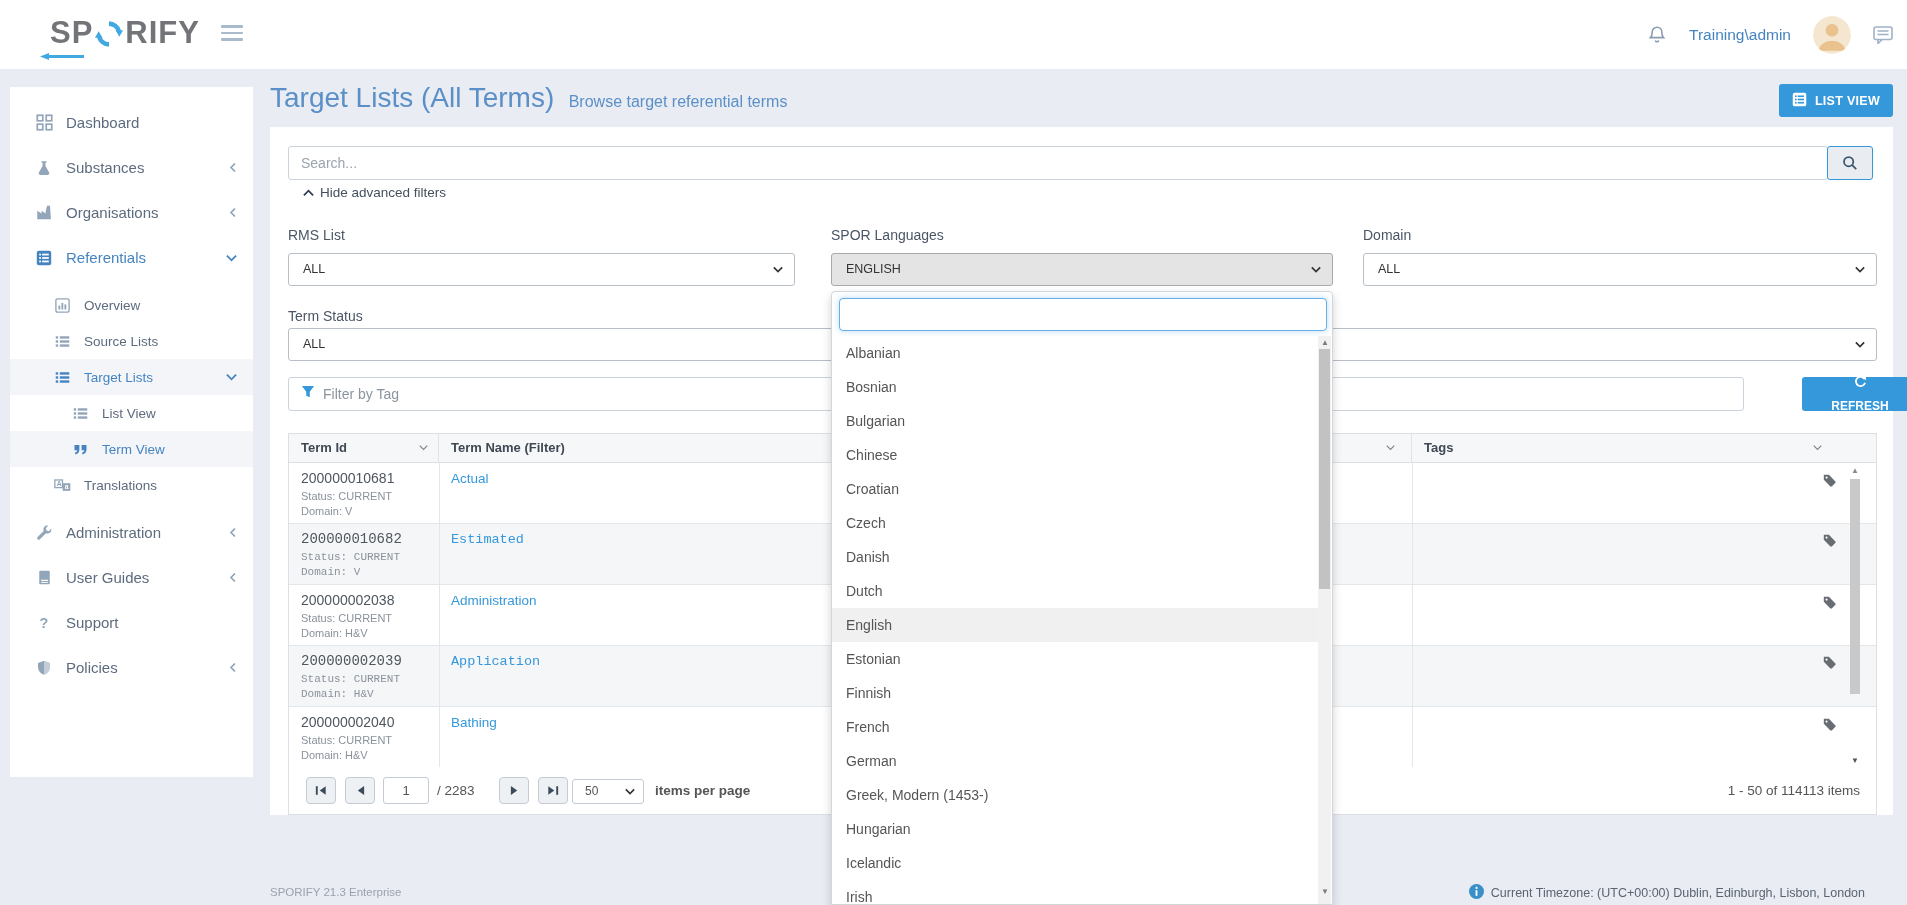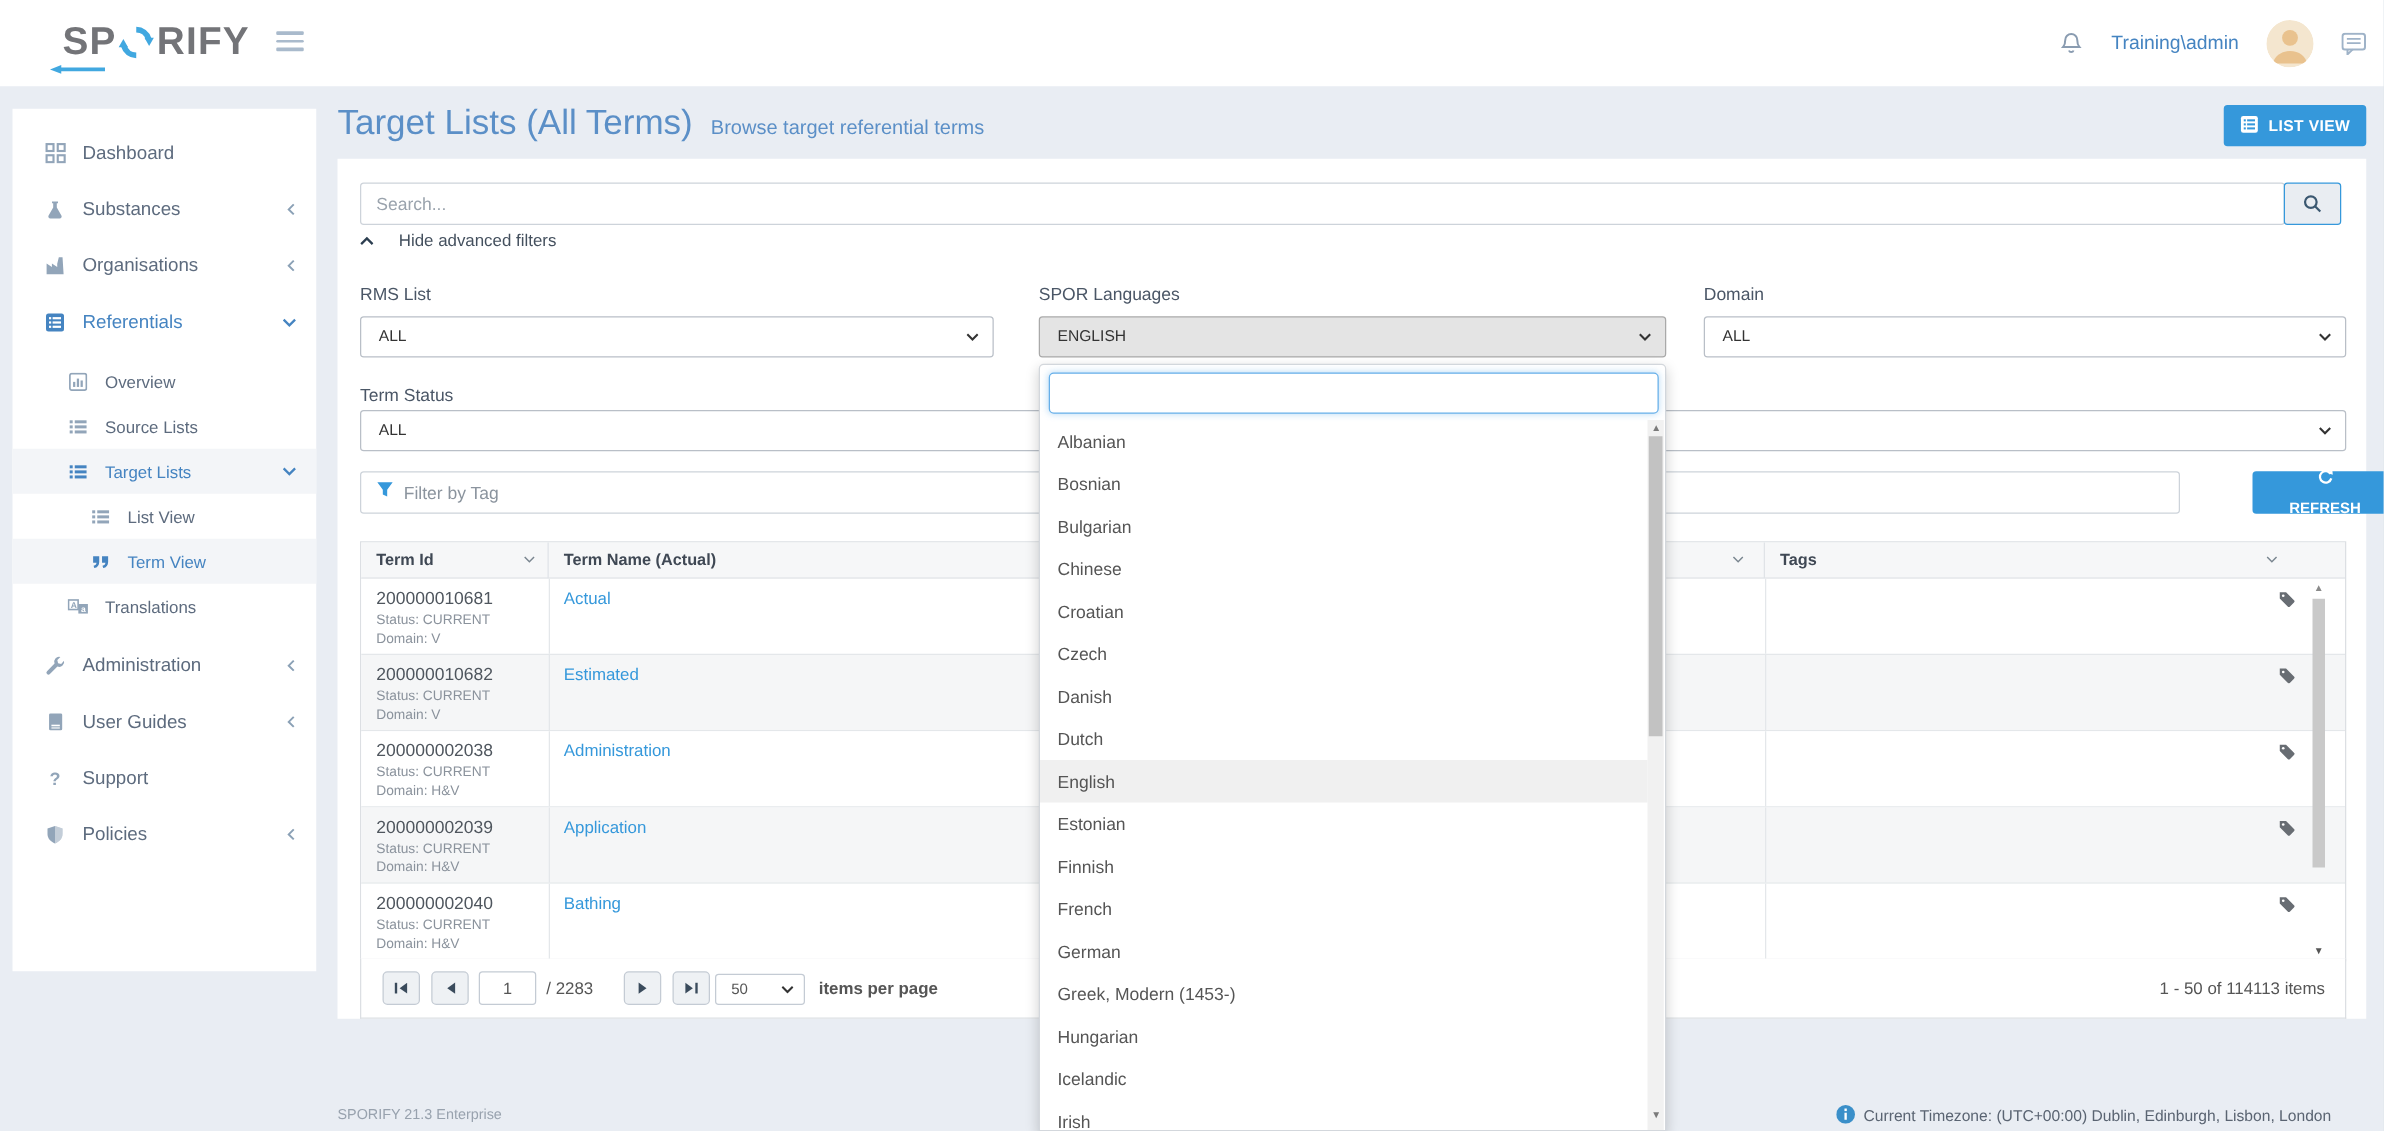--- a/index.html
+++ b/index.html
@@ -44,42 +44,42 @@
               font-family:"Liberation Sans",sans-serif; cursor:pointer; display:flex; align-items:center; justify-content:center; gap:8px; }
   .listview-btn { position:absolute; right:0; top:2px; width:114px; height:33px; font-size:12.5px; letter-spacing:.3px; }
 
   
   .card { position:absolute; left:270px; top:127px; width:1623px; height:688px; background:#ffffff; }
   .search-input { position:absolute; left:18px; top:19px; width:1540px; height:34px; border:1px solid #cdd3da; border-radius:3px;
                   padding:0 12px; font-size:14px; color:#444; font-family:"Liberation Sans",sans-serif; outline:none; }
   .search-input::placeholder { color:#9aa3ad; }
   .search-btn { position:absolute; left:1557px; top:19px; width:46px; height:34px; background:#e9edf2; border:1px solid #3598db;
                 border-radius:3px; cursor:pointer; display:flex; align-items:center; justify-content:center; color:#3b5871; }
-  .hide-filters { position:absolute; left:18px; top:58px; display:flex; align-items:center; gap:20px; cursor:pointer;
+  .hide-filters { position:absolute; left:33px; top:58px; display:flex; align-items:center; gap:6px; cursor:pointer;
                   font-size:13.5px; color:#44505e; }
   .flabel { position:absolute; font-size:14px; color:#4a5666; }
   .fselect { position:absolute; height:33px; background:#fff; border:1px solid #b9bfc7; border-radius:3px; cursor:pointer;
              font-size:12.5px; color:#333; line-height:31px; padding-left:14px; }
   .fselect .chev { position:absolute; right:11px; top:12px; color:#333; display:flex; }
   .fselect.gray { background:#e4e4e4; border-color:#a9a9a9; }
   .tag-input-wrap { position:absolute; left:18px; top:250px; width:1456px; height:34px; border:1px solid #cdd3da; border-radius:3px;
                     display:flex; align-items:center; padding-left:12px; gap:8px; }
   .tag-input-wrap .ph { font-size:14px; color:#8b949e; }
   .refresh-btn { position:absolute; left:1532px; top:250px; width:116px; height:34px; font-size:12px;flex-direction:column; }
 
   
   .grid { position:absolute; left:18px; top:306px; width:1589px; border:1px solid #dcdfe3; }
   .grid-head { position:relative; height:29px; background:#f6f7f8; border-bottom:1px solid #dcdfe3; }
   .th { position:absolute; top:0; height:29px; font-size:13px; font-weight:bold; color:#3f4854; line-height:28px;
         padding-left:12px; cursor:pointer; border-right:1px solid #e0e3e7; }
   .th:last-child { border-right:none; }
   .th .sort { position:absolute; right:10px; top:10px; color:#7a8690; display:flex; }
   .grid-body { position:relative; }
   .g-row { position:relative; height:61px; border-bottom:1px solid #e4e7ea; background:#fff; }
-  .g-row.alt { background:#f5f6f7; }
+  .g-row.alt { background:#f5f6f7;font-family:Liberation Mono, monospace; }
   .g-row .cline { position:absolute; top:0; bottom:0; width:1px; background:#e4e7ea; }
   .cell-id { position:absolute; left:12px; top:7px; font-size:14px; color:#4f565e; }
   .cell-status { position:absolute; left:12px; top:27px; font-size:11px; color:#8a929c; }
   .cell-domain { position:absolute; left:12px; top:42px; font-size:11px; color:#8a929c; }
   .cell-name { position:absolute; left:162px; top:8px; font-size:13.5px; color:#3598db; cursor:pointer; }
   .cell-tag { position:absolute; left:1534px; top:10px; cursor:pointer; }
   .body-scroll { position:absolute; right:15px; top:3px; bottom:3px; width:12px; }
   .body-scroll .bs-up { position:absolute; top:0; left:2px; color:#8a8a8a; font-size:8px; }
   .body-scroll .bs-dn { position:absolute; bottom:0; left:2px; color:#555; font-size:8px; }
   .body-scroll .bs-thumb { position:absolute; top:13px; left:1px; width:10px; height:215px; background:#c9c9c9; }
@@ -469,21 +469,21 @@
       <div class="grid-head">
         <div class="th" style="left:0; width:150px;">
           <span>Term Id</span>
           <span class="sort">
               <svg viewBox="0 0 12 8" width="9" height="7">
                 <path d="M1 1.5l5 5 5-5" fill="none" stroke="currentColor" stroke-width="1.6"></path>
               </svg>
             </span>
         </div>
         <div class="th" style="left:150px; width:562px;">
-          <span>Term Name (Actual)</span>
+          <span>Term Name (Filter)</span>
         </div>
         <div class="th" style="left:712px; width:411px;">
           <span></span>
           <span class="sort" style="right:16px;">
               <svg viewBox="0 0 12 8" width="9" height="7">
                 <path d="M1 1.5l5 5 5-5" fill="none" stroke="currentColor" stroke-width="1.6"></path>
               </svg>
             </span>
         </div>
         <div class="th" style="left:1123px; width:466px;">

